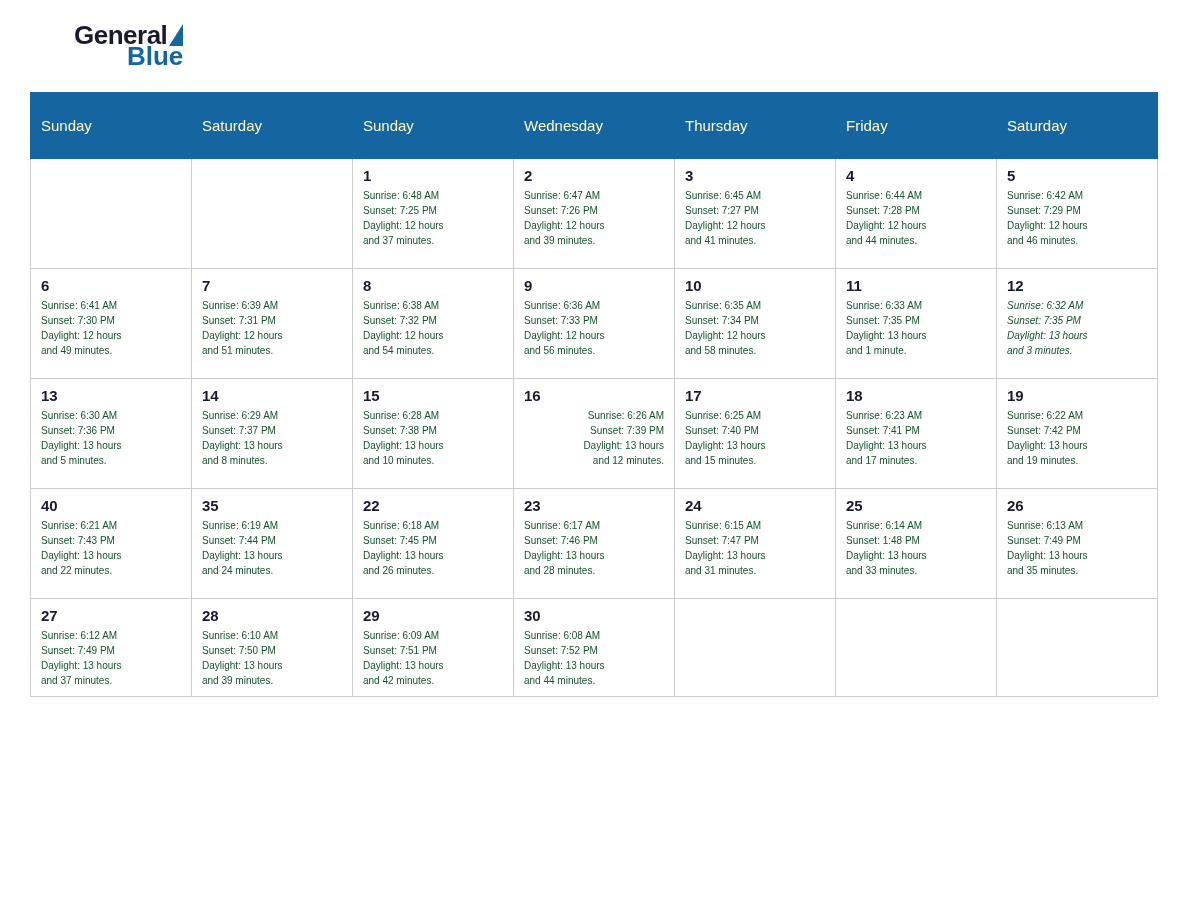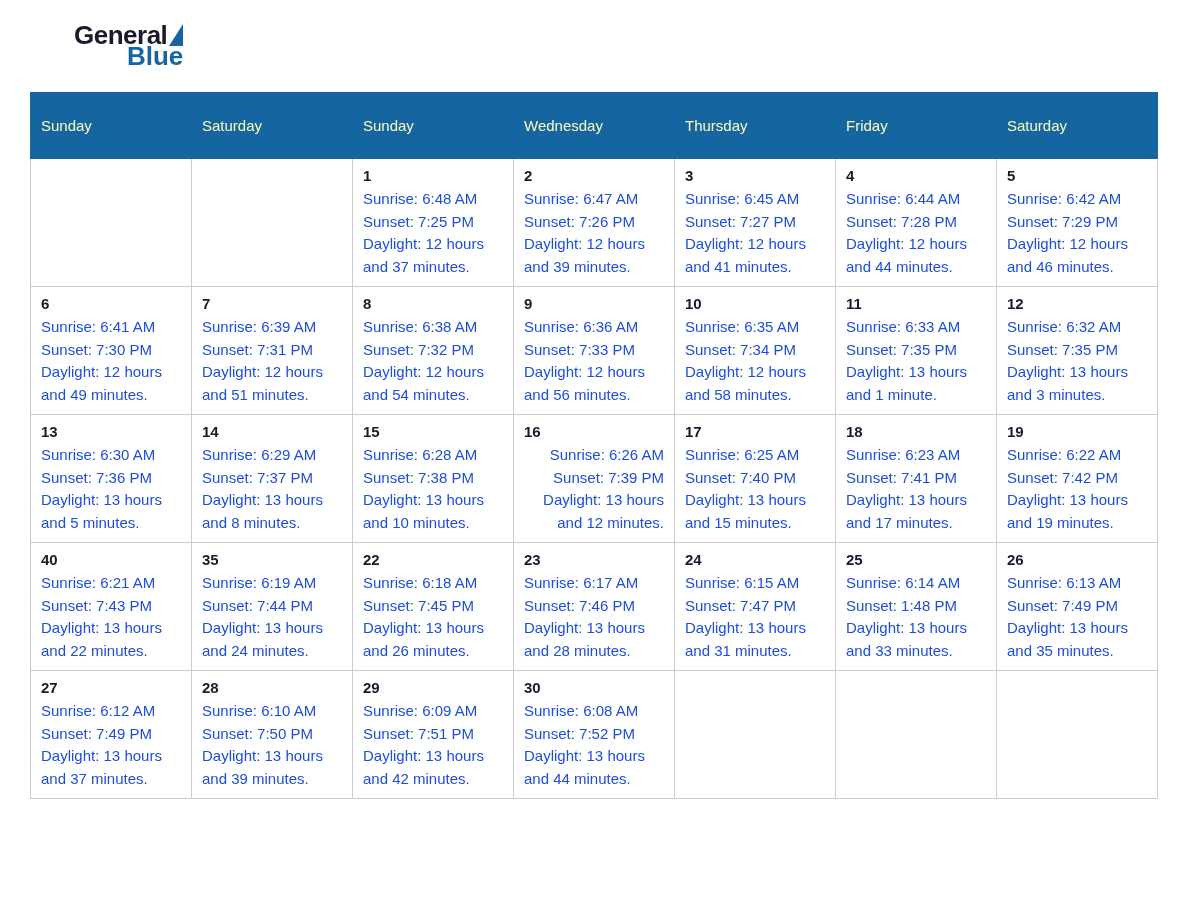--- a/index.html
+++ b/index.html
@@ -86,23 +86,23 @@
       height: 110px;
     }
     .day-number {
       font-size: 15px;
       font-weight: bold;
       color: #1a1a2e;
       display: block;
       margin-bottom: 4px;
     }
     .day-info {
-      font-size: 15px;
+      font-size: 10px;
       line-height: 1.5;
-      color: #1d4ed8;
+      color: #14532d;
     }
     tbody tr:last-child td {
       height: auto;
     }
   </style>
 </head>
 <body>
 
 <div class="header">
   <div class="logo">
@@ -208,21 +208,21 @@
         </td>
         <td>
           <span class="day-number">11</span>
           <div class="day-info" style="white-space: pre-line;">Sunrise: 6:33 AM
 Sunset: 7:35 PM
 Daylight: 13 hours
 and 1 minute.</div>
         </td>
         <td>
           <span class="day-number">12</span>
-          <div class="day-info" style="white-space: pre-line;">Sunrise: 6:32 AM
+          <div class="day-info" style="white-space: pre-line; font-style: italic;">Sunrise: 6:32 AM
 Sunset: 7:35 PM
 Daylight: 13 hours
 and 3 minutes.</div>
         </td>
       </tr>
       <tr>
         <td>
           <span class="day-number">13</span>
           <div class="day-info" style="white-space: pre-line;">Sunrise: 6:30 AM
 Sunset: 7:36 PM

